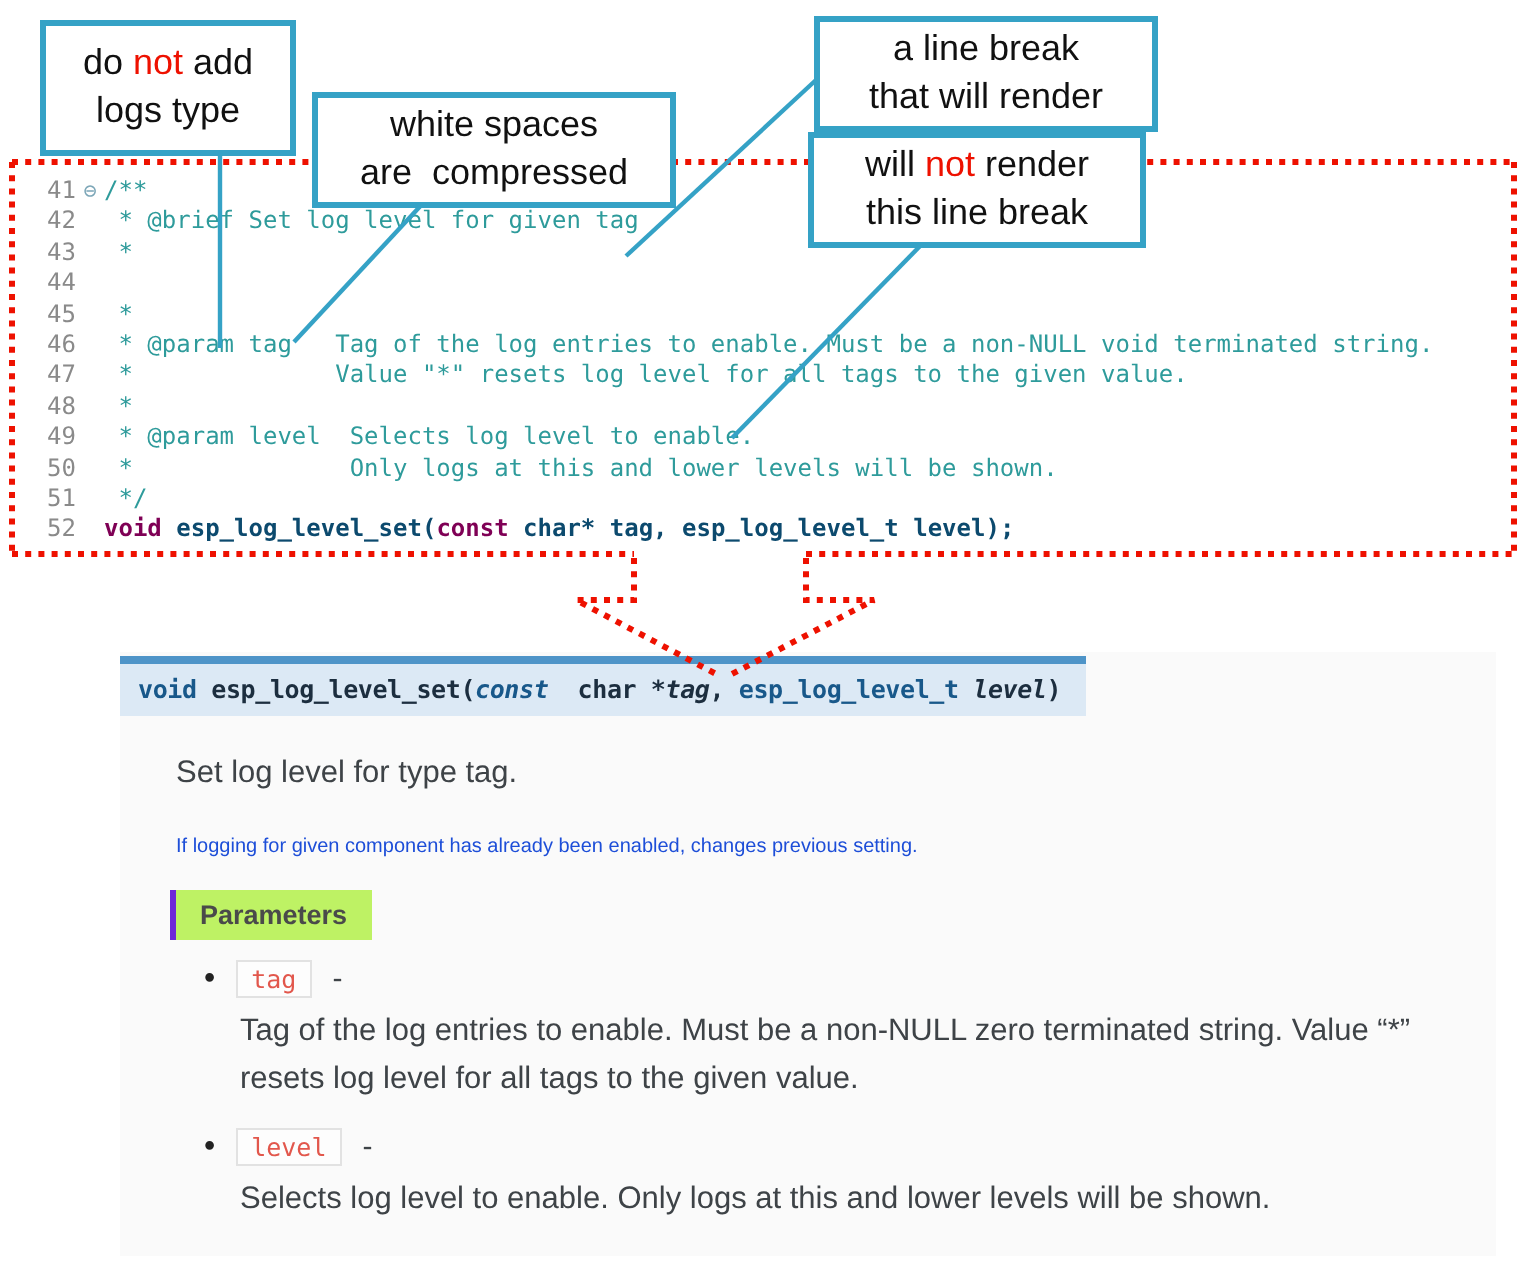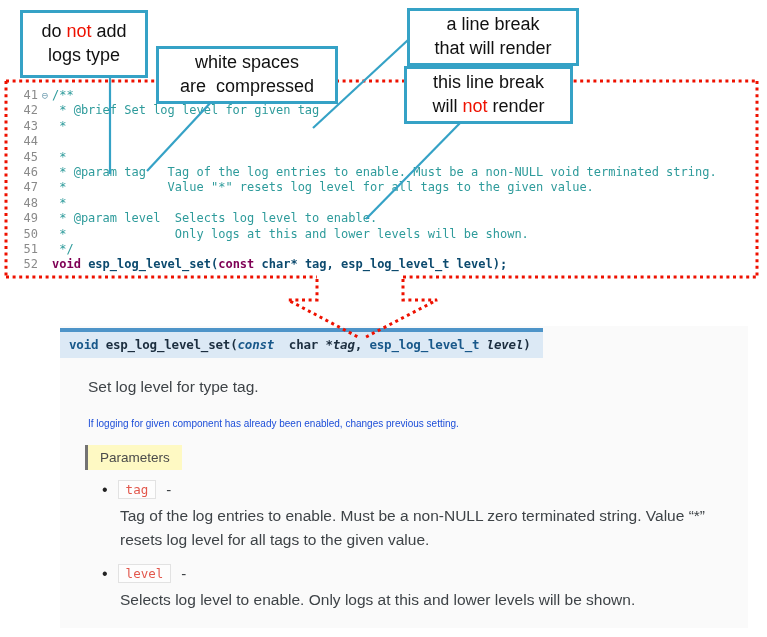--- a/index.html
+++ b/index.html
@@ -40,22 +40,22 @@
   .sig{display:inline-block;margin:2px 0 0 0;
        background:var(--signature_bar_bg,#dce9f5);
        border-top:4px solid var(--signature_bar_border,#4e94c8);
        padding:5px 12px 6px 9px;white-space:pre;
        font-family:"DejaVu Sans Mono",monospace;font-size:12.5px;font-weight:bold;letter-spacing:-0.2px;}
   .s-kw{color:#18588a;} .s-kwi{color:#18588a;font-style:italic;}
   .s-name{color:#1c2e3f;} .s-pl{color:#1c2e3f;} .s-arg{color:#1c2e3f;font-style:italic;}
   .doc-p{margin:20px 0 0 28px;font-size:15.5px;color:#3e4347;}
   .doc-p2{margin:22px 0 0 28px;font-size:10px;color:#1d4ed8;}
   .params-h{display:inline-block;margin:16px 0 0 25px;
-            background:#fef9c3;border-left:3px solid #737373;
-            padding:5px 12px;font-size:13.5px;font-weight:normal;color:#4a4a4a;}
+            background:#bef264;border-left:3px solid #6d28d9;
+            padding:5px 12px;font-size:13.5px;font-weight:bold;color:#4a4a4a;}
   #paramlist .pitem:first-child{margin-top:10px;}
   .pitem{margin:12px 0 0 42px;}
   .phead{display:flex;align-items:center;gap:10px;}
   .bullet{font-size:16px;color:#222;}
   .badge{font-family:"DejaVu Sans Mono",monospace;font-size:12.5px;
          color:var(--param_name_red,#e2574c);background:#fdfdfd;
          border:1px solid #e2e2e2;padding:1px 7px;}
   .pdash{font-size:15px;color:#3e4347;}
   .pdesc{margin:5px 0 0 18px;width:597px;font-size:15.5px;line-height:24px;color:#3e4347;}
 </style>
@@ -87,22 +87,22 @@
     </div>
   <div class="callout" id="co2">
       <div class="co-line"><span>white spaces</span></div>
       <div class="co-line"><span>are  compressed</span></div>
     </div>
   <div class="callout" id="co3">
       <div class="co-line"><span>a line break</span></div>
       <div class="co-line"><span>that will render</span></div>
     </div>
   <div class="callout" id="co4">
+      <div class="co-line"><span>will </span><span class="red">not</span><span> render</span></div>
       <div class="co-line"><span>this line break</span></div>
-      <div class="co-line"><span>will </span><span class="red">not</span><span> render</span></div>
     </div>
 
   <div class="codeblock" id="codelines">
       <div class="cl"><span class="ln">41</span><span class="fold">⊖</span><span class="ct"><span class="cm">/**</span></span></div>
       <div class="cl"><span class="ln">42</span><span class="fold"></span><span class="ct"><span class="cm"> * @brief Set log level for given tag</span></span></div>
       <div class="cl"><span class="ln">43</span><span class="fold"></span><span class="ct"><span class="cm"> *</span></span></div>
       <div class="cl"><span class="ln">44</span><span class="fold"></span></div>
       <div class="cl"><span class="ln">45</span><span class="fold"></span><span class="ct"><span class="cm"> *</span></span></div>
       <div class="cl"><span class="ln">46</span><span class="fold"></span><span class="ct"><span class="cm"> * @param tag   Tag of the log entries to enable. Must be a non-NULL void terminated string.</span></span></div>
       <div class="cl"><span class="ln">47</span><span class="fold"></span><span class="ct"><span class="cm"> *              Value "*" resets log level for all tags to the given value.</span></span></div>

